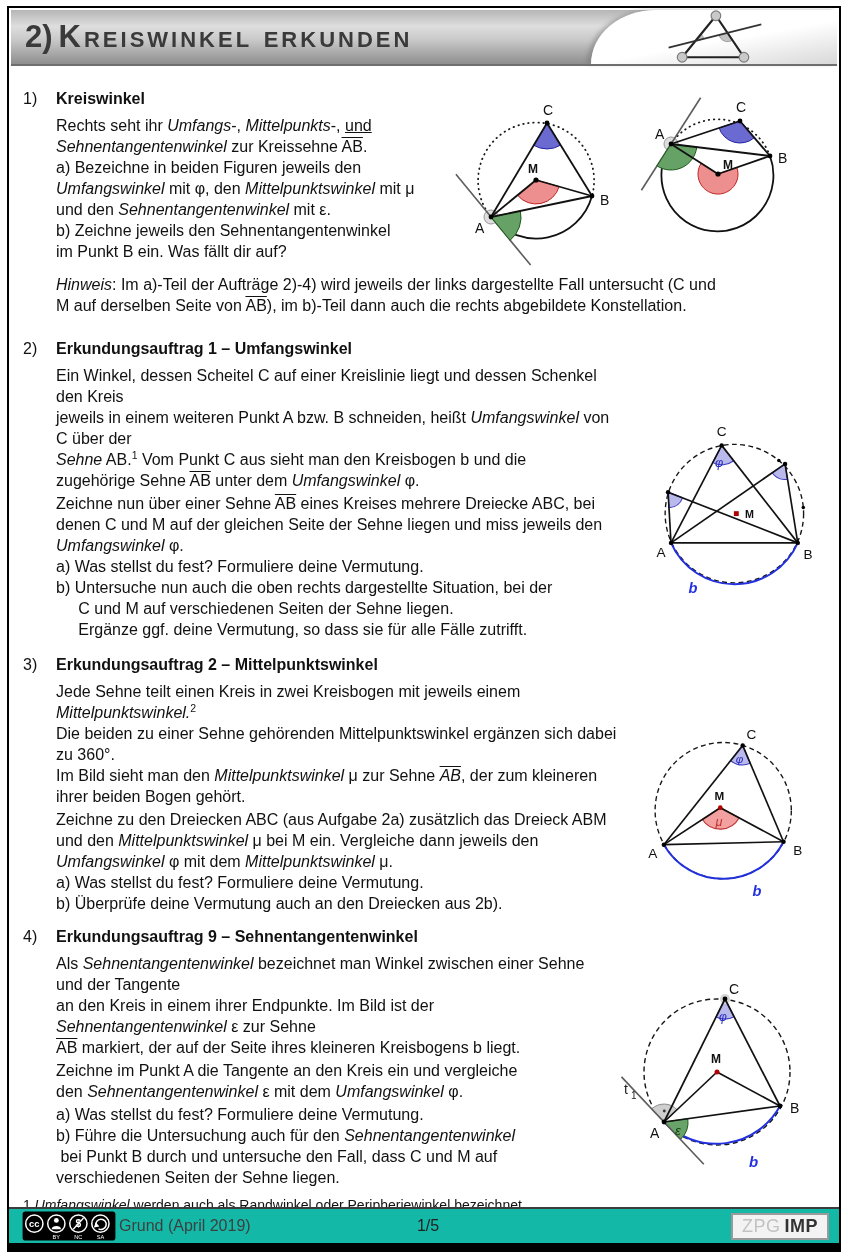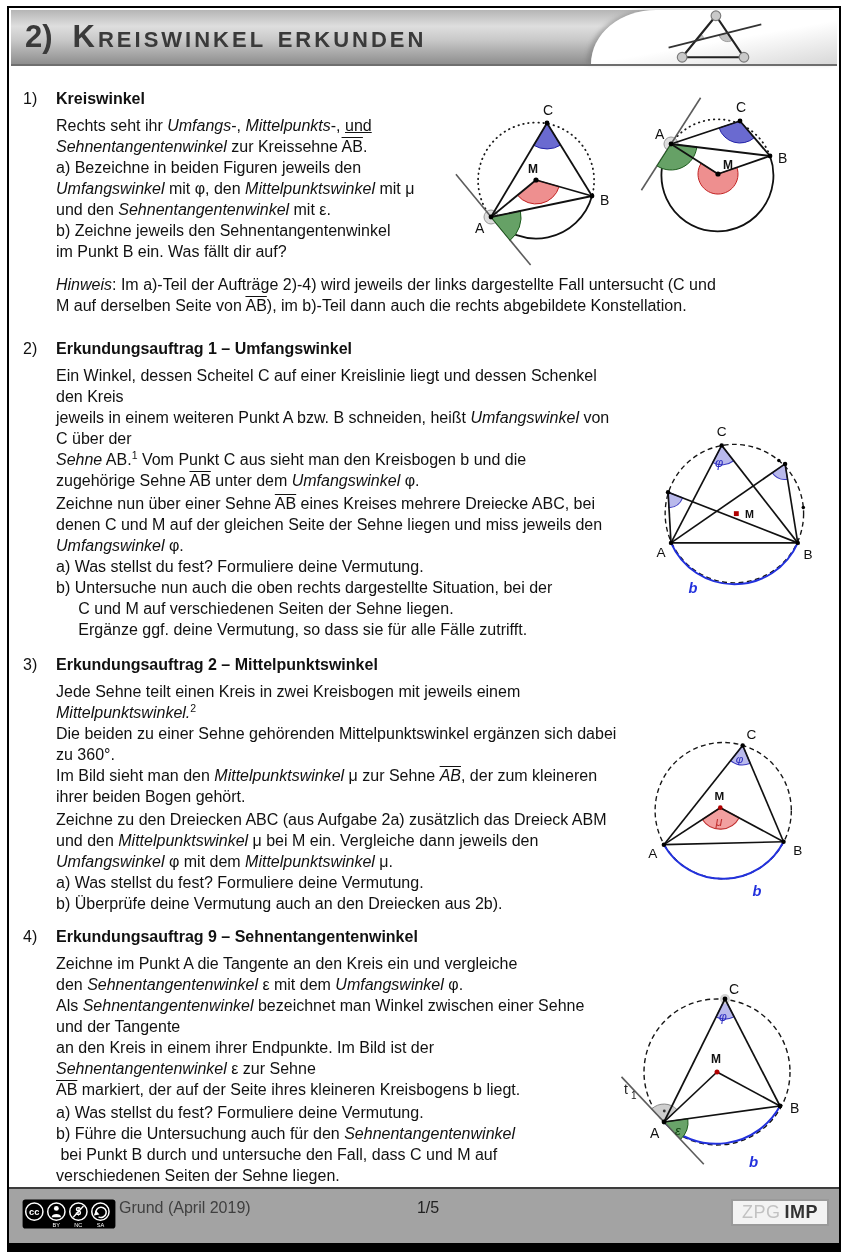--- a/index.html
+++ b/index.html
@@ -7,21 +7,21 @@
          font-family:"Liberation Sans","DejaVu Sans",sans-serif;color:#111;}
   .page{position:absolute;left:7px;top:6px;width:834px;height:1246px;box-sizing:border-box;
         border:2px solid #000;border-bottom:9px solid #000;display:flex;flex-direction:column;background:#fff;}
 
   
   .hdr{height:54px;margin:2px 2px 0 2px;position:relative;flex:none;
        background:linear-gradient(180deg,#b5b5b5 0%,#dedede 30%,#c9c9c9 55%,#8e8e8e 100%);
        border-bottom:2px solid #6f6f6f;}
   .hdr-title{position:absolute;left:14px;top:0;height:54px;display:flex;align-items:baseline;
              padding-top:9px;box-sizing:border-box;font-size:31px;font-weight:bold;color:#3a3a3a;}
-  .hdr-title .caps{font-variant:small-caps;letter-spacing:3px;margin-left:20px;}
+  .hdr-title .caps{font-variant:small-caps;letter-spacing:3px;margin-left:6px;}
   .hdr-panel{position:absolute;right:0;top:0;bottom:0;width:246px;
              background:linear-gradient(170deg,#ffffff 55%,#d8d8d8 100%);
              border-top-left-radius:70px 58px;box-shadow:-4px 0 4px rgba(110,110,110,.45);
              display:flex;align-items:center;justify-content:center;}
 
   
   .content{flex:1;min-height:0;padding:20px 12px 6px 14px;display:flex;flex-direction:column;
            font-size:16px;line-height:21px;}
   .sec{display:flex;flex:none;}
   .num{width:33px;flex:none;}
@@ -41,22 +41,22 @@
   .hint{clear:both;margin-top:10px;}
   .fl{float:right;}
   #figs1{width:396px;display:flex;align-items:flex-start;margin:0 0 4px 6px;}
   #figs1 .f2{margin-top:8px;}
   #figC{margin:56px 0 0 8px;}
   #figD{margin:44px 0 0 8px;}
   #figE{margin:31px 0 4px 8px;}
 
   
   .fnotes{margin-top:auto;padding-top:8px;font-size:14px;line-height:19px;flex:none;}
-  .foot{flex:none;height:34px;background:#a3a3a3;border-top:2px solid #3c3c3c;
-        display:flex;align-items:flex-start;padding:10px 10px;position:relative;}
+  .foot{flex:none;height:34px;background:#14b8a6;border-top:2px solid #3c3c3c;
+        display:flex;align-items:center;padding:0 10px;position:relative;}
   .credit{margin-left:0;font-size:16px;color:#3f3f3f;}
   .pageno{position:absolute;left:8px;right:0;text-align:center;font-size:16px;color:#222;pointer-events:none;}
   .zpgbox{margin-left:auto;border:2px solid #9a9a9a;background:#f3f3f3;padding:1px 9px;
           font-size:18px;letter-spacing:.5px;position:relative;}
   .zpgbox .z{color:#c2c2c2;}
   .zpgbox .i{color:#333;font-weight:bold;margin-left:4px;}
 
   svg{display:block}
 </style>
 </head>
@@ -280,25 +280,25 @@
           <text x="38" y="154" font-size="14" fill="#111">A</text>
           <text x="178" y="129" font-size="14" fill="#111">B</text>
           <text x="99" y="79" font-size="12" font-weight="bold" fill="#111">M</text>
           <text x="107" y="37" font-size="12" font-style="italic" fill="#2a2ac0">φ</text>
           <text x="63" y="151" font-size="13" font-style="italic" fill="#0c3f0c">ε</text>
           <text x="12" y="110" font-size="14" fill="#222">t</text>
           <text x="19" y="115" font-size="10" fill="#222">1</text>
           <text x="137" y="183" font-size="15" font-style="italic" font-weight="bold" fill="#2231dd">b</text>
         </svg>
 
-        <p class="rich gap"><span>Zeichne im Punkt A die Tangente an den Kreis ein und vergleiche
-den </span><span class="s-i">Sehnentangentenwinkel</span><span> ε mit dem </span><span class="s-i">Umfangswinkel</span><span> φ.</span></p>
         <p class="rich"><span>Als </span><span class="s-i">Sehnentangentenwinkel</span><span> bezeichnet man Winkel zwischen einer Sehne und der Tangente
 an den Kreis in einem ihrer Endpunkte. Im Bild ist der </span><span class="s-i">Sehnentangentenwinkel</span><span> ε zur Sehne
 </span><span class="s-o">AB</span><span> markiert, der auf der Seite ihres kleineren Kreisbogens b liegt.</span></p>
+        <p class="rich gap"><span>Zeichne im Punkt A die Tangente an den Kreis ein und vergleiche
+den </span><span class="s-i">Sehnentangentenwinkel</span><span> ε mit dem </span><span class="s-i">Umfangswinkel</span><span> φ.</span></p>
         <p class="rich gap"><span>a) Was stellst du fest? Formuliere deine Vermutung.
 </span><span>b) Führe die Untersuchung auch für den </span><span class="s-i">Sehnentangentenwinkel</span><span>
  bei Punkt B durch und untersuche den Fall, dass C und M auf
 verschiedenen Seiten der Sehne liegen.</span></p>
       </div>
     </div>
 
     <div class="fnotes">
       <div class="rich"><span>1 </span><span class="s-i">Umfangswinkel</span><span> werden auch als Randwinkel oder Peripheriewinkel bezeichnet.</span></div>
       <div class="rich"><span>2 </span><span class="s-i">Mittelpunktswinkel</span><span> werden auch Zentriwinkel genannt, da ihr Scheitel im Zentrum des Kreises liegt.</span></div>

